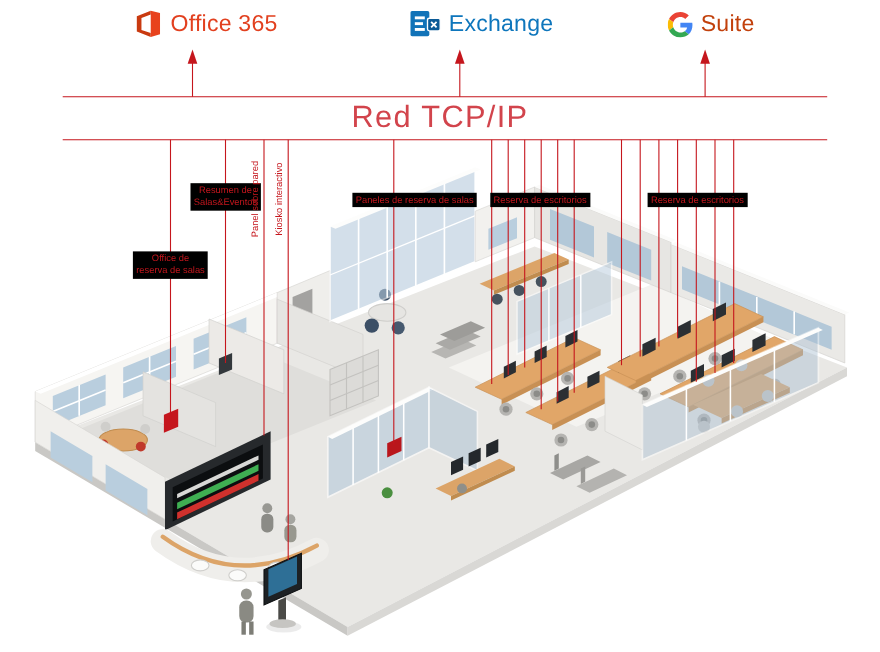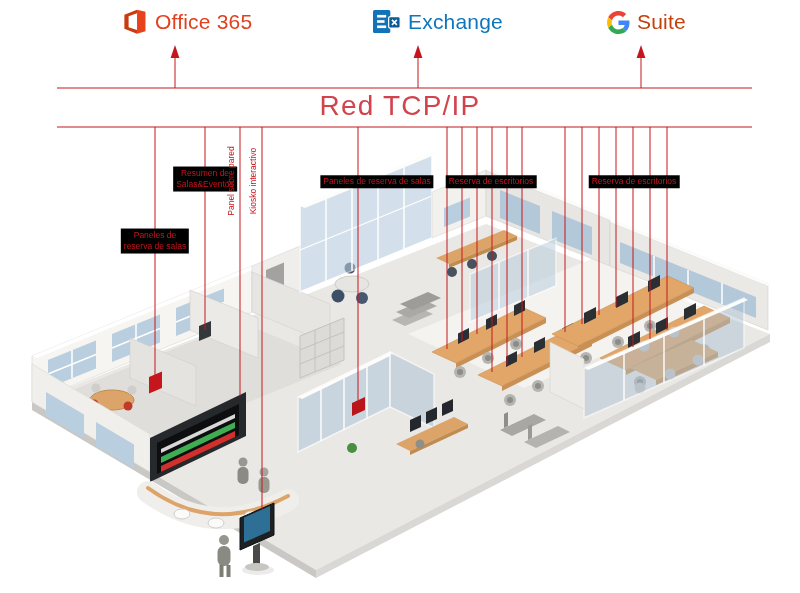--- a/index.html
+++ b/index.html
@@ -312,21 +312,21 @@
       <path fill="#EA4335" d="M24 9.5c3.54 0 6.71 1.22 9.21 3.6l6.85-6.85C35.9 2.38 30.47 0 24 0 14.62 0 6.51 5.38 2.56 13.22l7.98 6.19C12.43 13.72 17.74 9.5 24 9.5z"></path>
       <path fill="#4285F4" d="M46.98 24.55c0-1.57-.15-3.09-.38-4.55H24v9.02h12.94c-.58 2.96-2.26 5.48-4.78 7.18l7.73 6c4.51-4.18 7.09-10.36 7.09-17.65z"></path>
       <path fill="#FBBC05" d="M10.53 28.59c-.48-1.45-.76-2.99-.76-4.59s.27-3.14.76-4.59l-7.98-6.19C.92 16.46 0 20.12 0 24c0 3.88.92 7.54 2.56 10.78l7.97-6.19z"></path>
       <path fill="#34A853" d="M24 48c6.48 0 11.93-2.13 15.89-5.81l-7.73-6c-2.15 1.45-4.92 2.3-8.16 2.3-6.26 0-11.57-4.22-13.47-9.91l-7.98 6.19C6.51 42.62 14.62 48 24 48z"></path>
     </svg>
     <span class="word word-suite">Suite</span>
   </div>
 
   <div class="net-title">Red TCP/IP</div>
 
-  <div class="ann" style="left:155px;top:241px;">Paneles de
+  <div class="ann" style="left:155px;top:241px;">Office de
 reserva de salas</div>
   <div class="ann" style="left:205px;top:179px;">Resumen de
 Salas&amp;Eventos</div>
   <div class="ann vert" style="left:232px;top:181px;">Panel sobre pared</div>
   <div class="ann vert" style="left:254px;top:181px;">Kiosko interactivo</div>
   <div class="ann" style="left:377px;top:182px;">Paneles de reserva de salas</div>
   <div class="ann" style="left:491px;top:182px;">Reserva de escritorios</div>
   <div class="ann" style="left:634px;top:182px;">Reserva de escritorios</div>
 
 </div>

